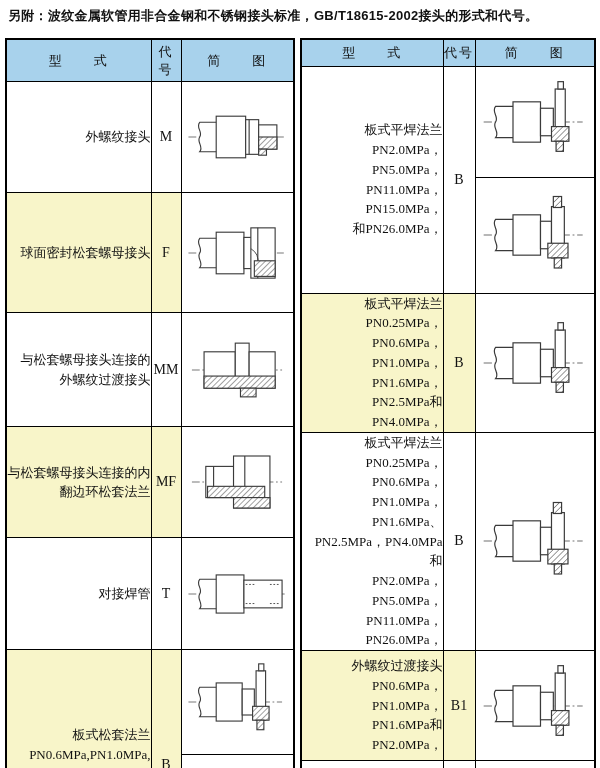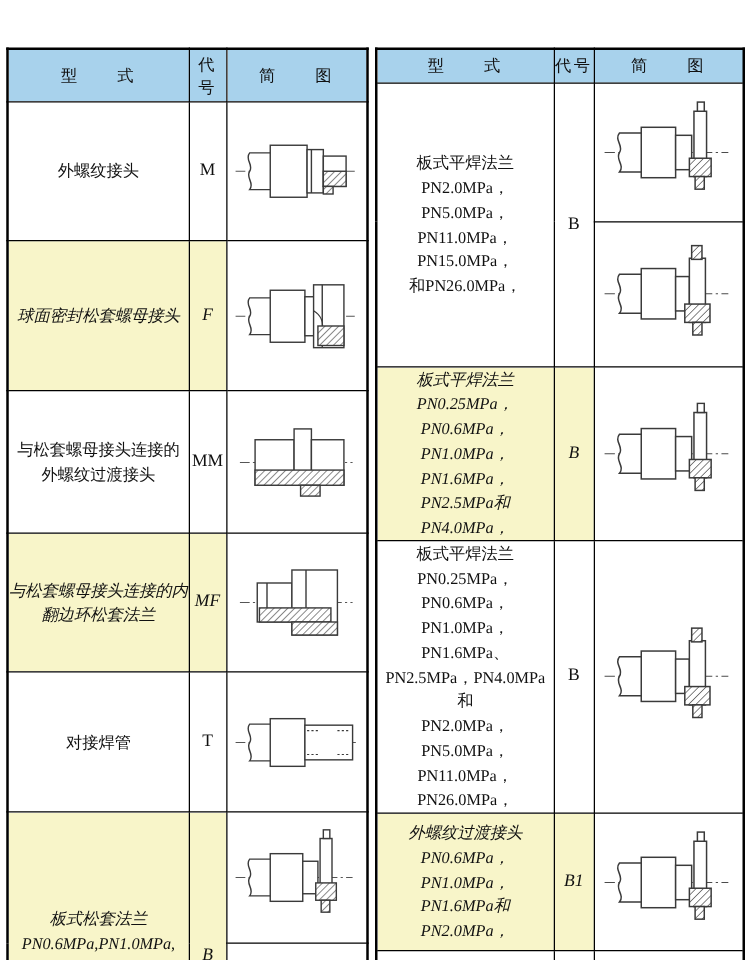--- a/index.html
+++ b/index.html
@@ -9,25 +9,25 @@
   .note{position:absolute;left:8px;top:7px;width:588px;
         font-family:"Liberation Sans","DejaVu Sans",sans-serif;
         font-weight:bold;font-size:13px;letter-spacing:.3px;white-space:nowrap;}
   .tables{position:absolute;left:5px;top:38px;display:flex;gap:5px;}
   table.spec{border-collapse:collapse;table-layout:fixed;background:#fff;
              border:2px solid #000;}
   table.spec td,table.spec th{border:1px solid #000;padding:0;overflow:hidden;
              font-weight:normal;}
   th.hd{background:var(--hdr,#a8d2ec);font-size:13px;letter-spacing:2px;
         text-align:center;}
-  td.type{font-size:13px;line-height:1.52;text-align:center;vertical-align:middle;
+  td.type{font-size:13px;line-height:1.52;text-align:right;vertical-align:middle;
           padding:3px 4px 3px 7px;white-space:pre-line;}
   td.code{font-size:14px;text-align:center;vertical-align:middle;}
   td.diag{text-align:center;vertical-align:middle;background:#fff;}
-  .hl{background:var(--hl,#f8f5c9);font-style:italic;}
+  .hl{background:var(--hl,#f8f5c9);}
   svg.d{display:block;margin:0 auto;}
   .defs{position:absolute;width:0;height:0;overflow:hidden;}
 </style>
 </head>
 <body>
 
 <svg class="defs" aria-hidden="true">
   <defs>
     <pattern id="hatch" patternUnits="userSpaceOnUse" width="4.5" height="4.5" patternTransform="rotate(45)">
       <rect width="4.5" height="4.5" fill="#ffffff"></rect>
@@ -134,20 +134,21 @@
         <rect x="66" y="31" width="12" height="28" fill="#fff"></rect>
         <rect x="78" y="18" width="14" height="54" fill="#fff"></rect>
         <path d="M76 21 v-16 h18 v13 h-6 v-7 h-6 v10 z" fill="url(#hatch)"></path>
         <path d="M76 69 v16 h18 v-13 h-6 v7 h-6 v-10 z" fill="url(#hatch)"></path>
       </g>
     </symbol>
   </defs>
 </svg>
 
 <div class="page">
+  <div class="note">另附：波纹金属软管用非合金钢和不锈钢接头标准，GB/T18615-2002接头的形式和代号。</div>
 
   <div class="tables">
 
     <table class="spec" style="width:288px;">
       <colgroup>
           <col style="width:145px">
           <col style="width:30px">
           <col style="width:113px">
         </colgroup>
       <tbody>

